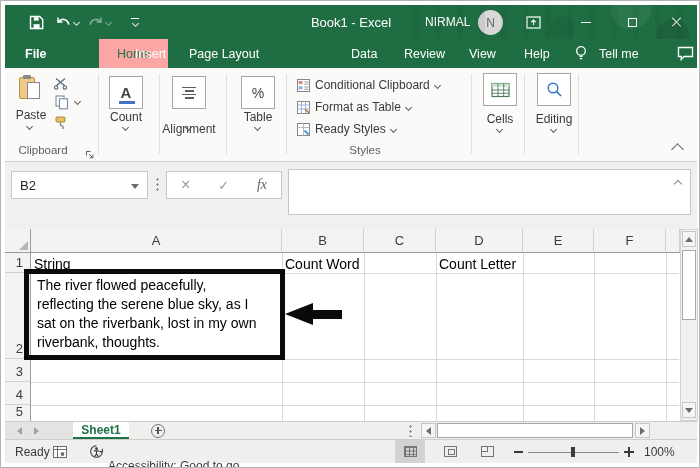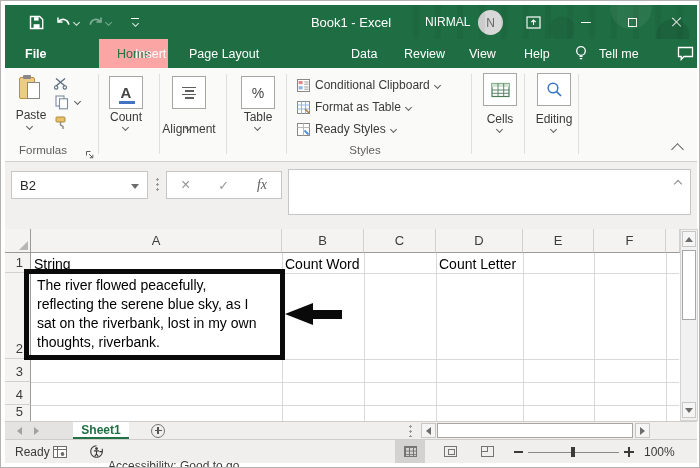--- a/index.html
+++ b/index.html
@@ -216,21 +216,21 @@
           <rect x="4.5" y="3.8" width="8" height="10" fill="#fff" stroke="#7a8ba0" stroke-width="1.1"></rect>
         </svg>
     </div>
     <span class="cv cv-abs" style="left:70px; top:31px;"></span>
     <div style="position:absolute; left:49px; top:48px;">
       <svg width="14" height="14" viewBox="0 0 14 14">
           <rect x="2" y="1" width="9" height="5" rx="1" fill="#e8c06a" stroke="#a98a3e" stroke-width="1"></rect>
           <path d="M6.5 6 v3 l2.5 1.5 v2.5" fill="none" stroke="#8a8886" stroke-width="1.4"></path>
         </svg>
     </div>
-    <div class="grp-label" style="left:6px; width:64px;">Formulas</div>
+    <div class="grp-label" style="left:6px; width:64px;">Clipboard</div>
     <div style="position:absolute; left:80px; top:78px;">
       <svg width="10" height="10" viewBox="0 0 10 10">
           <path d="M1.5 1.5 h4 M1.5 1.5 v4 M4 4 l3.6 3.6 M7.8 4.8 v3 h-3" fill="none" stroke="#605e5c" stroke-width="1"></path>
         </svg>
     </div>
     <div class="rb-divider" style="left:93px;"></div>
 
     <div class="big-btn-box" style="left:104px; top:8px;">
       <span class="font-a">A</span>
       <div class="font-underline"></div>
@@ -357,21 +357,21 @@
     <div class="gl-h" style="top:153px;"></div>
       <div class="gl-h" style="top:176px;"></div>
 
     <div class="cellval" style="left:29px; top:27px;">String</div>
     <div class="cellval" style="left:280px; top:27px;">Count Word</div>
     <div class="cellval" style="left:434px; top:27px;">Count Letter</div>
     <div class="a2text">
       <div>The river flowed peacefully,</div>
       <div>reflecting the serene blue sky, as I</div>
       <div>sat on the riverbank, lost in my own</div>
-      <div>thoughts, riverbank.</div>
+      <div>riverbank, thoughts.</div>
     </div>
 
     <div class="vscroll">
       <div class="sbtn" style="top:1px;">
           <div class="tri tri-up"></div>
         </div>
       <div class="vthumb"></div>
       <div class="sbtn" style="top:172px;">
           <div class="tri tri-down"></div>
         </div>

